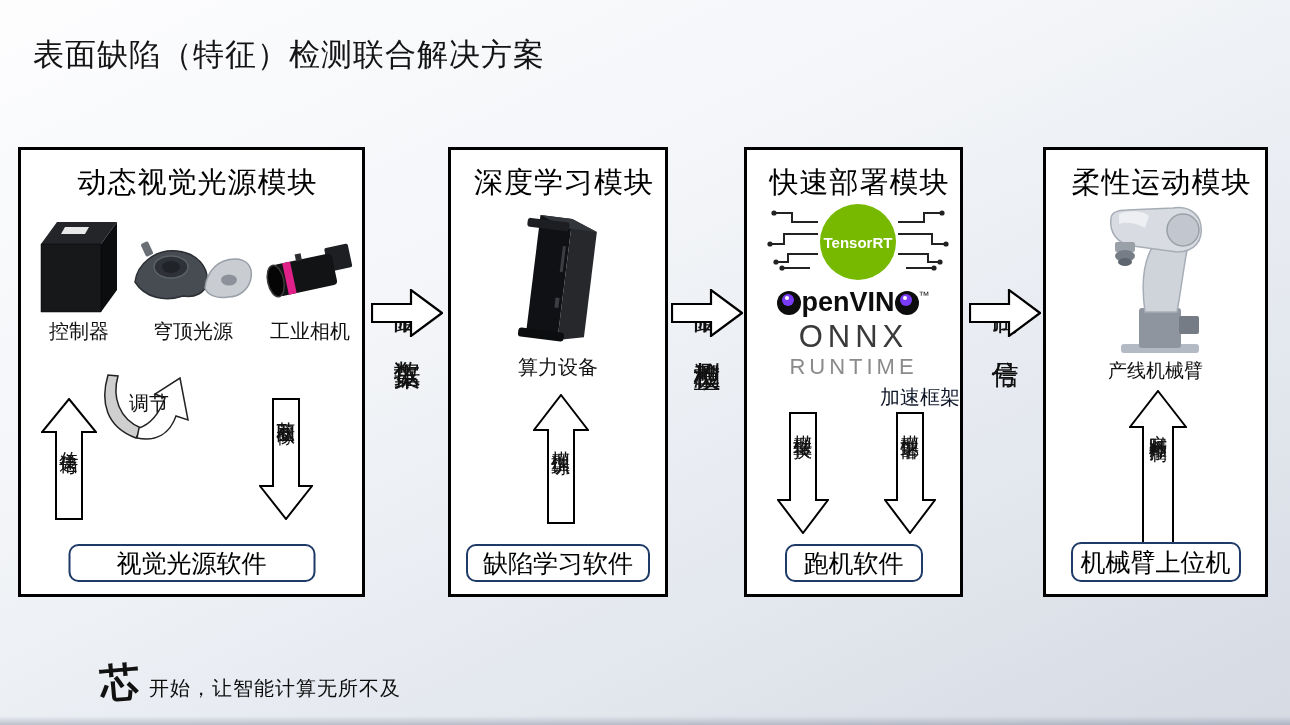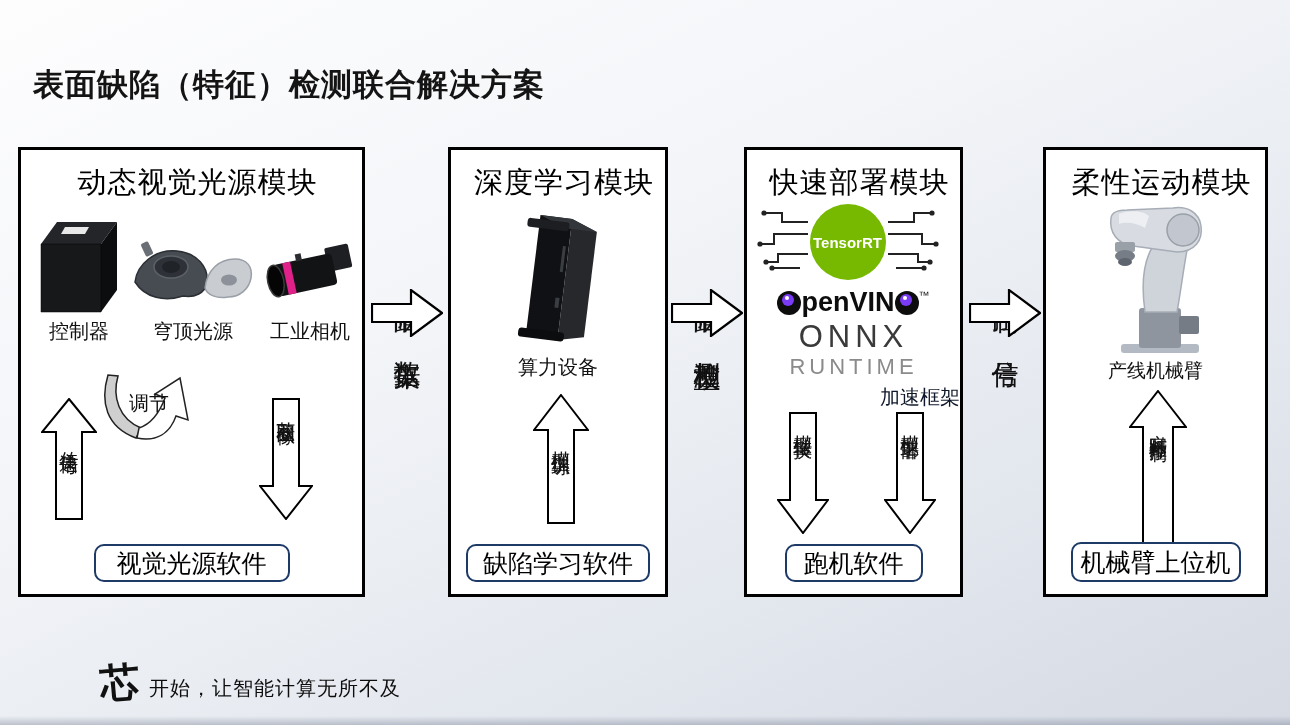--- a/index.html
+++ b/index.html
@@ -1,21 +1,21 @@
 <!DOCTYPE html>
 <html><head>
 <meta charset="utf-8">
 <style>
   html,body{margin:0;padding:0;}
   body{font-family:"Liberation Sans", sans-serif; color:#111;}
   .stage{position:relative;width:1290px;height:725px;overflow:hidden;
          background:linear-gradient(155deg,#fdfdfe 0%,#f3f5f8 38%,#e3e7ee 72%,#d5dae3 100%);}
   .bottom-edge{position:absolute;left:0;right:0;bottom:0;height:9px;
          background:linear-gradient(to bottom,rgba(110,120,140,0),rgba(110,120,140,.38));}
-  .slide-title{position:absolute;left:33px;top:34px;font-size:31px;font-weight:700;color:#141414;letter-spacing:1px;margin-top:30px;}
+  .slide-title{position:absolute;left:33px;top:34px;font-size:31px;font-weight:400;color:#141414;letter-spacing:1px;}
 
   .module{position:absolute;top:147px;height:450px;background:#fff;border:3px solid #000;box-sizing:border-box;}
   .m1{left:18px;width:347px}
   .m2{left:448px;width:220px}
   .m3{left:744px;width:219px}
   .m4{left:1043px;width:225px}
   .mod-title{position:absolute;top:13px;left:0;right:0;text-align:center;font-size:29px;color:#000;letter-spacing:1px;padding-left:12px;}
 
   .abs{position:absolute;}
   .dev-label{position:absolute;font-size:20px;color:#111;text-align:center;}
@@ -25,21 +25,21 @@
   .block-arrow{position:absolute;}
   .block-arrow svg{display:block;}
   .vtext{writing-mode:vertical-rl;text-orientation:upright;letter-spacing:2px;}
   .arrow-label{position:absolute;left:50%;transform:translateX(-50%);font-size:19px;color:#111;line-height:1.12;}
 
   .connector{position:absolute;display:flex;flex-direction:column;align-items:center;}
   .connector .vtext{font-size:27px;color:#111;line-height:1.12;letter-spacing:1px;}
   .connector svg{margin:3px 0;}
 
   
-  .trt-row{position:absolute;top:54px;left:0;right:12px;display:flex;align-items:center;justify-content:center;}
+  .trt-row{position:absolute;top:54px;left:0;right:6px;display:flex;align-items:center;justify-content:flex-end;}
   .trt-circle{width:76px;height:76px;border-radius:50%;background:#76b900;color:#fff;font-weight:700;font-size:15px;
               display:flex;align-items:center;justify-content:center;flex:0 0 auto;}
   .ov-row{position:absolute;top:137px;left:0;right:0;display:flex;justify-content:center;align-items:center;
           font-weight:700;font-size:27px;color:#0d0d0d;}
   .eye{width:24px;height:24px;border-radius:50%;background:#0d0d0d;position:relative;flex:0 0 auto;}
   .eye::after{content:"";position:absolute;left:5px;top:3px;width:12px;height:12px;border-radius:50%;background:#7a3bf7;}
   .eye::before{content:"";position:absolute;left:8px;top:5px;width:4px;height:4px;border-radius:50%;background:#fff;z-index:1;}
   .ov-tm{font-size:11px;font-weight:400;align-self:flex-start;margin-top:2px;}
   .onnx{position:absolute;top:169px;left:0;right:0;text-align:center;font-size:31px;letter-spacing:5px;color:#3a3a3a;}
   .runtime{position:absolute;top:204px;left:0;right:0;text-align:center;font-size:22px;letter-spacing:4px;color:#8b8b8b;}
@@ -103,21 +103,21 @@
     </svg>
     <div class="abs" style="left:108px;top:240px;font-size:20px">调节</div>
 
     <div class="block-arrow" style="left:238px;top:248px">
       <svg width="54" height="122" viewBox="0 0 54 122">
         <polygon points="14,1 40,1 40,88 53,88 27,121 1,88 14,88" fill="#fff" stroke="#000" stroke-width="2"></polygon>
       </svg>
       <div class="arrow-label vtext" style="top:8px">获取图像</div>
     </div>
 
-    <div class="pill" style="width:196px;height:38px">视觉光源软件</div>
+    <div class="pill" style="width:247px;height:38px">视觉光源软件</div>
   </section>
 
   <section class="module m2">
     <div class="mod-title">深度学习模块</div>
 
     <svg class="abs" style="left:52px;top:56px" width="116" height="144" viewBox="0 0 116 144">
       <g transform="rotate(7 58 72)">
         <polygon points="62,12 88,22 88,128 62,134" fill="#26282b"></polygon>
         <rect x="30" y="12" width="32" height="122" fill="#101114"></rect>
         <polygon points="30,12 62,12 88,22 56,22" fill="#33363a"></polygon>

